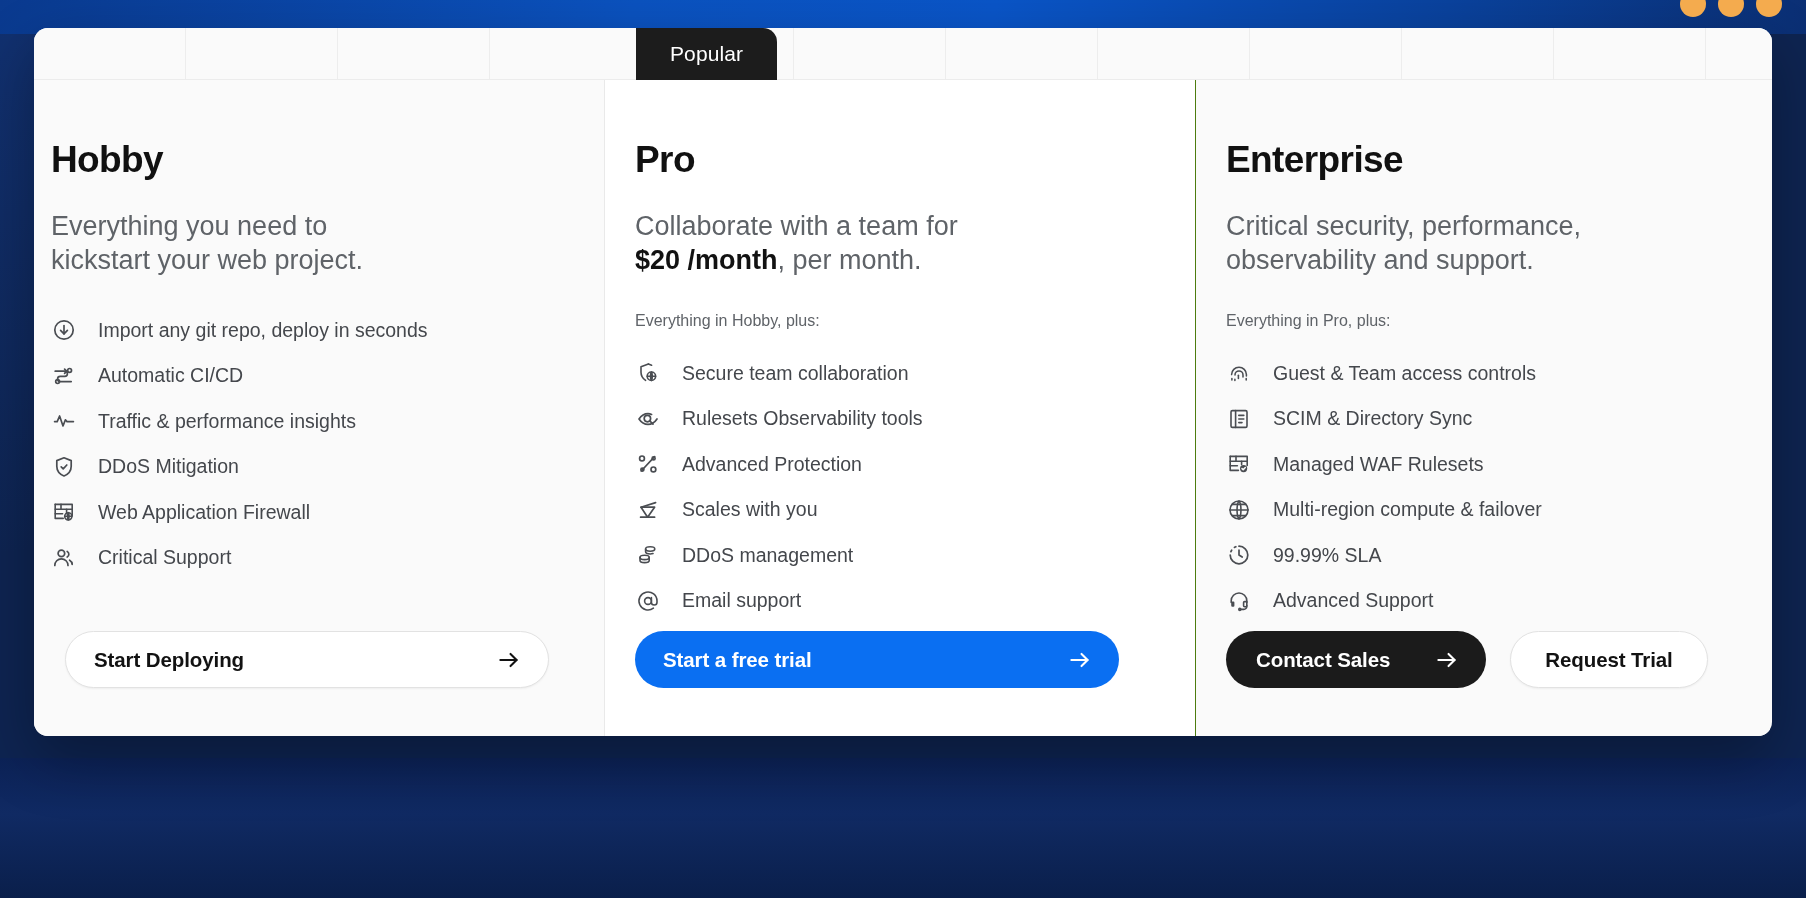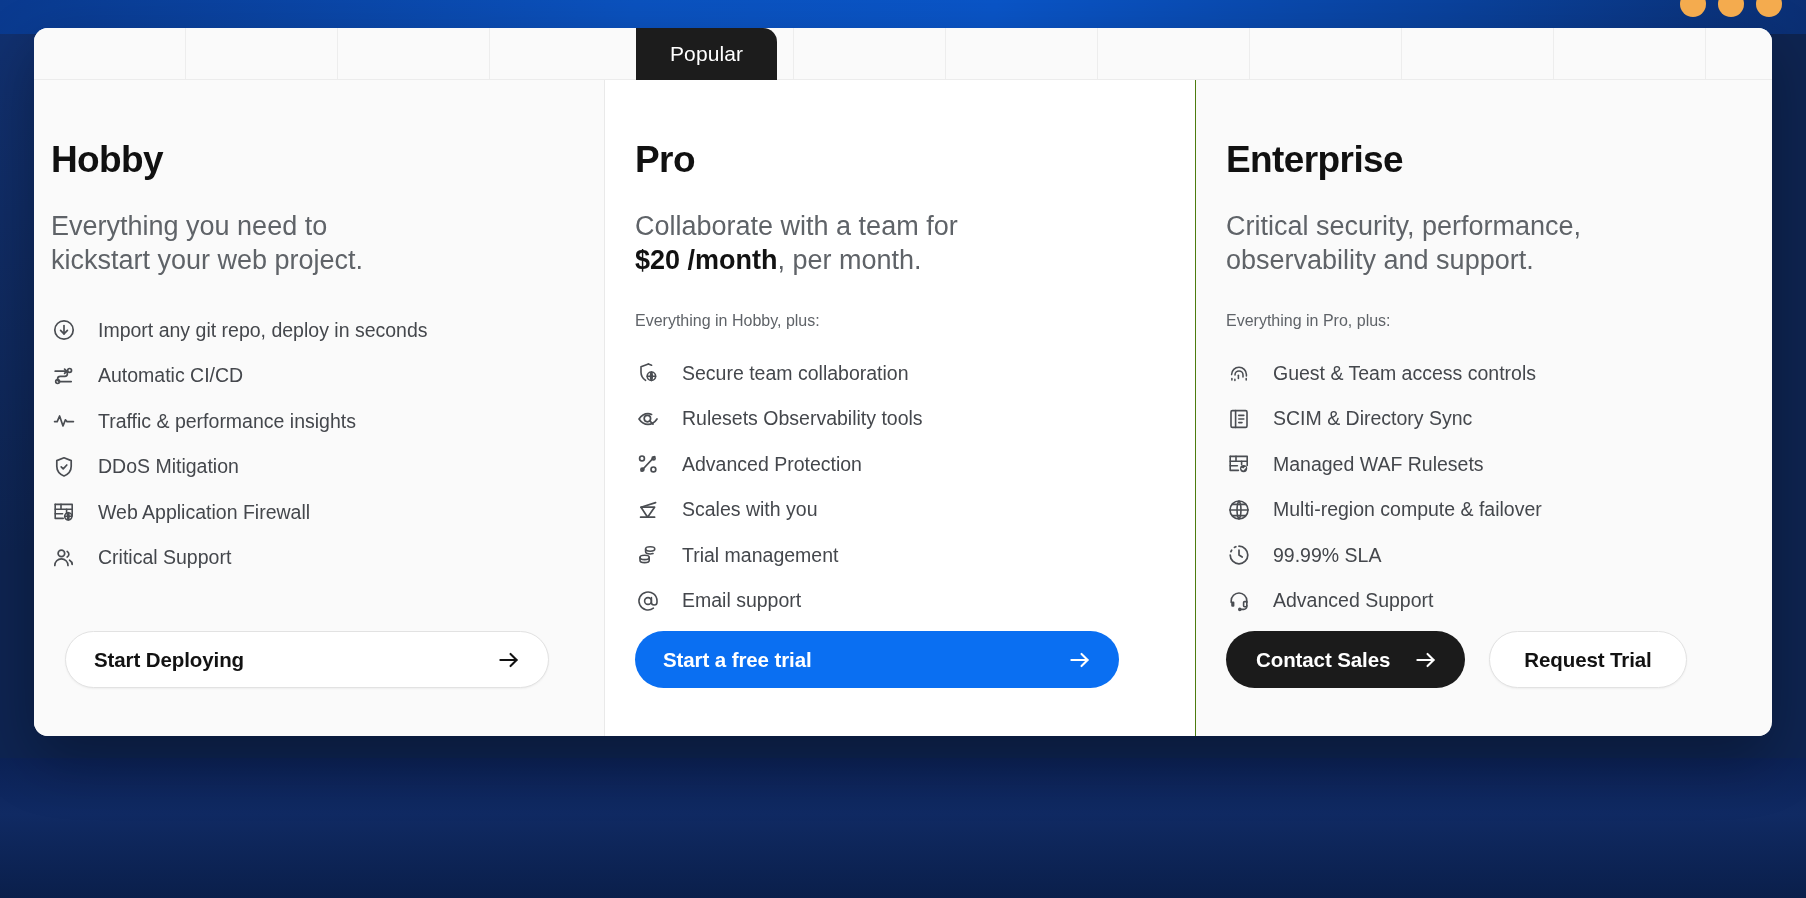--- a/index.html
+++ b/index.html
@@ -213,21 +213,21 @@
   .btn-primary {
     width: 484px;
     justify-content: space-between;
     padding: 0 26px 0 28px;
     background: #0a6ff2;
     color: #ffffff;
     border: none;
   }
   .btn-dark {
     padding: 0 26px 0 30px;
-    gap: 23px;
+    gap: 44px;
     background: #1b1b1b;
     color: #ffffff;
     border: none;
   }
   .btn-ghost {
     padding: 0 34px;
     background: #ffffff;
     color: #121212;
     border: 1px solid #e2e2e2;
     box-shadow: 0 1px 2px rgba(0,0,0,.05);
@@ -410,21 +410,21 @@
           </li>
           <li class="feat">
             <span class="ic">
               <svg width="24" height="24" viewBox="0 0 24 24" fill="none" stroke="currentColor" stroke-width="1.6" stroke-linecap="round" stroke-linejoin="round">
                 <ellipse cx="14.2" cy="6" rx="4.6" ry="2.2"></ellipse>
                 <path d="M9.6 6v2.8c0 1.2 2 2.2 4.6 2.2 1 0 2-.15 2.8-.42"></path>
                 <ellipse cx="8.6" cy="14.4" rx="4.6" ry="2.2"></ellipse>
                 <path d="M4 14.4v3c0 1.2 2 2.2 4.6 2.2s4.6-1 4.6-2.2v-3"></path>
               </svg>
             </span>
-            <span>Trial management</span>
+            <span>DDoS management</span>
           </li>
           <li class="feat">
             <span class="ic">
               <svg width="24" height="24" viewBox="0 0 24 24" fill="none" stroke="currentColor" stroke-width="1.6" stroke-linecap="round" stroke-linejoin="round">
                 <circle cx="12" cy="12" r="3.4"></circle>
                 <path d="M15.4 8.6v4.6a2.8 2.8 0 0 0 5.6 0v-1.2a9 9 0 1 0-3.6 7.2"></path>
               </svg>
             </span>
             <span>Email support</span>
           </li>

